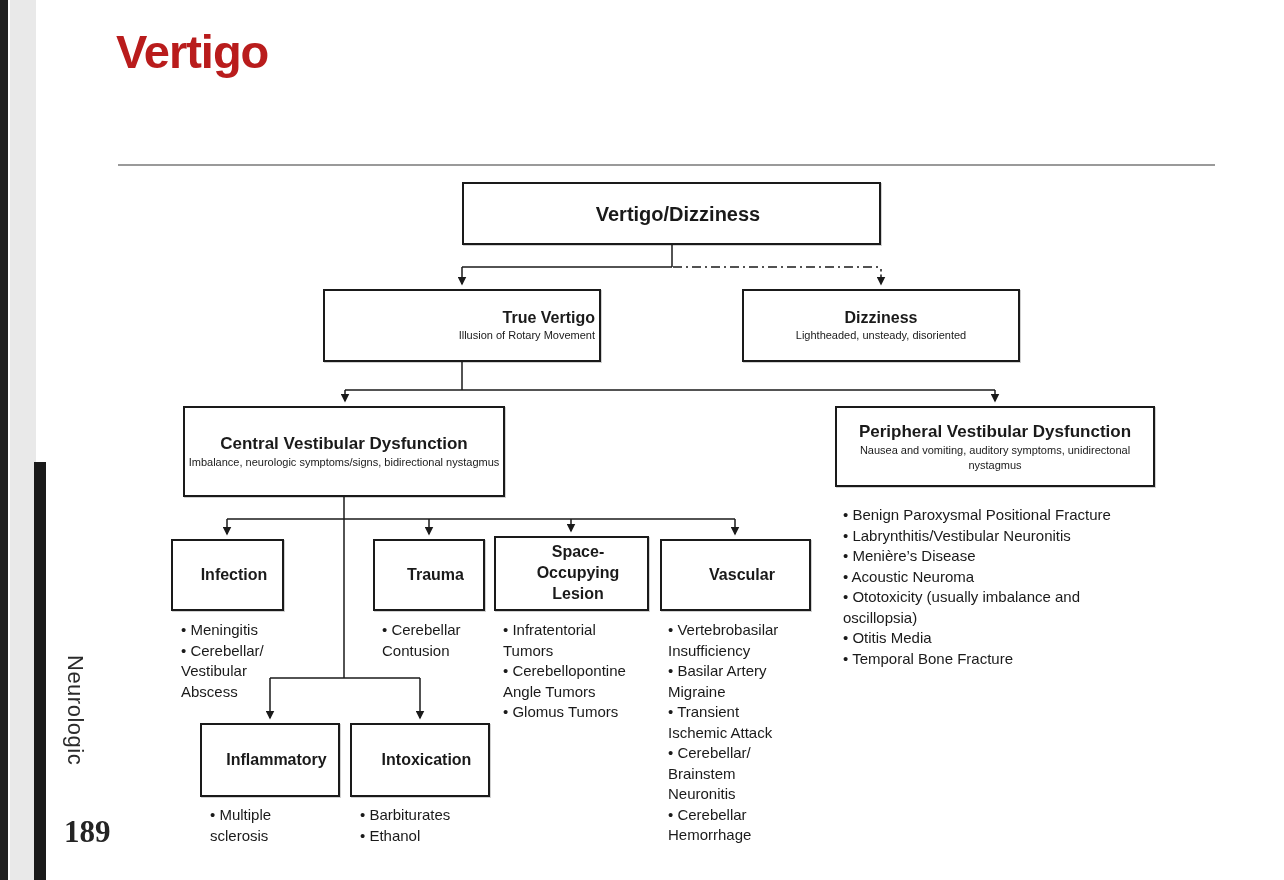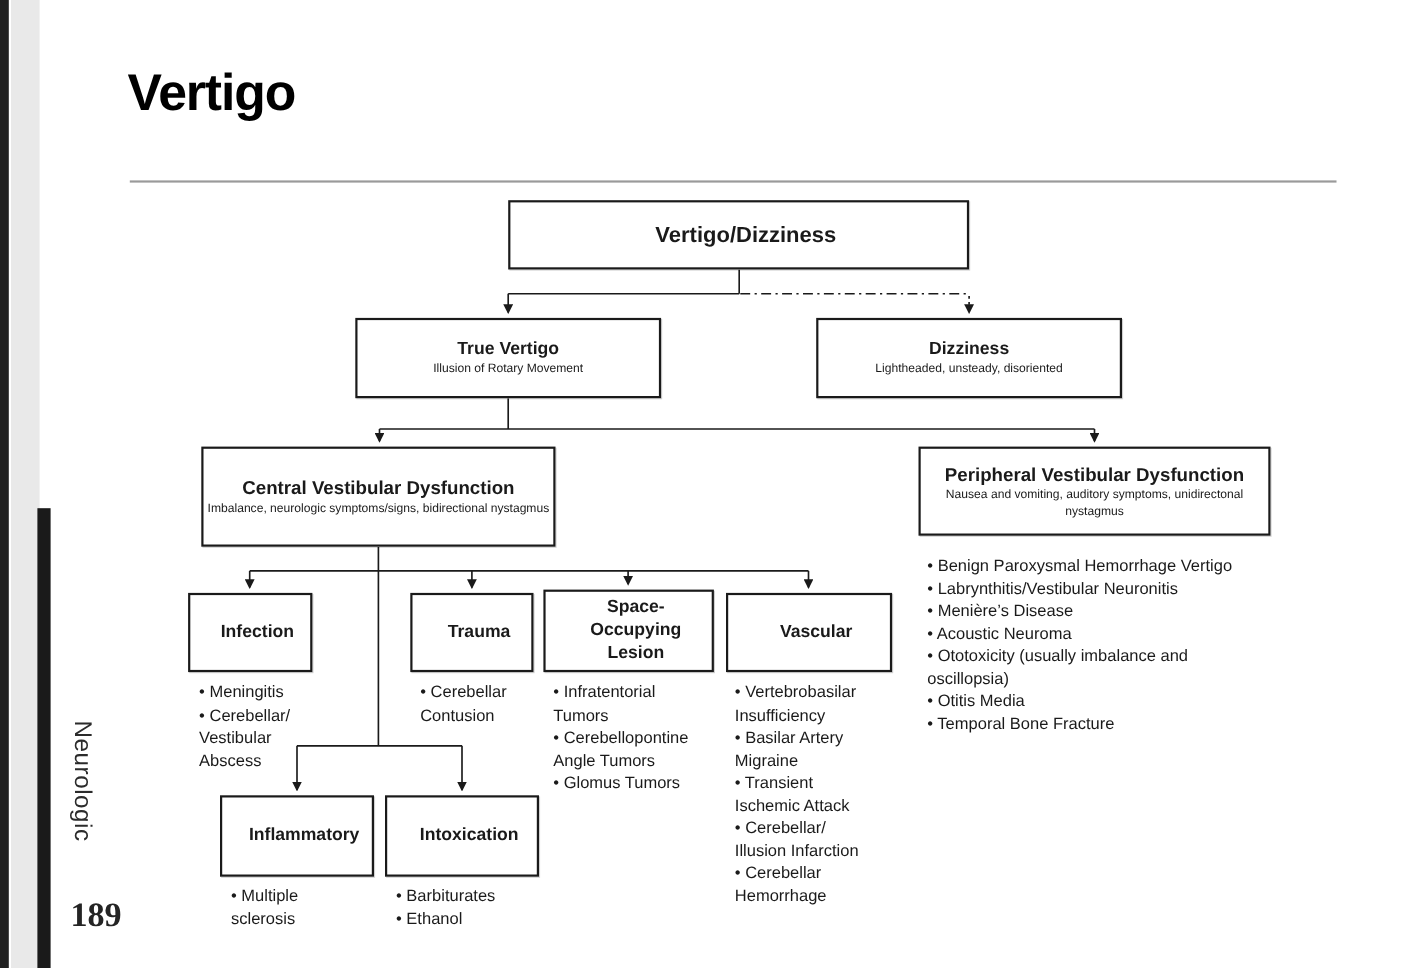--- a/index.html
+++ b/index.html
@@ -6,38 +6,38 @@
   .page{position:relative;width:1284px;height:880px;background:#fff;overflow:hidden;
         font-family:"Liberation Sans","DejaVu Sans",sans-serif;color:#1a1a1a;}
 
   
   .edge-dark{position:absolute;left:0;top:0;width:8px;height:880px;background:#212121;}
   .edge-gray{position:absolute;left:10px;top:0;width:26px;height:880px;background:#e9e9e9;}
   .tab-black{position:absolute;left:34px;top:462px;width:12px;height:418px;background:#1a1a1a;}
 
   
   .page-title{position:absolute;left:116px;top:24px;font-size:47px;font-weight:800;
-              letter-spacing:-1px;color:#000000;margin-top:32px;}
+              letter-spacing:-1px;color:#b91c1c;}
   .rule{position:absolute;left:118px;top:164px;width:1097px;height:2px;background:#9a9a9a;}
 
   
   .spine-label{position:absolute;left:58px;top:655px;height:150px;width:30px;
                writing-mode:vertical-rl;font-size:22px;color:#2b2b2b;letter-spacing:0.5px;}
   .page-number{position:absolute;left:64px;top:814px;font-family:"Liberation Serif","DejaVu Serif",serif;
                font-weight:700;font-size:31px;color:#242424;}
 
   
   .node{position:absolute;background:#fff;border:2px solid #1a1a1a;box-sizing:border-box;
         display:flex;flex-direction:column;justify-content:center;align-items:center;
         text-align:center;box-shadow:1px 1px 0 rgba(0,0,0,0.18);padding-left:13px;}
   .node .t{font-weight:700;font-size:16px;line-height:1.3;}
   .node .s{font-size:11px;line-height:1.35;}
   .n-root{left:462px;top:182px;width:419px;height:63px;}
   .n-root .t{font-size:20px;}
-  .n-truevertigo{left:323px;top:289px;width:278px;height:73px;padding:15px 4px;}
+  .n-truevertigo{left:323px;top:289px;width:278px;height:73px;padding:15px 4px;align-items:flex-end;}
   .n-dizziness{left:742px;top:289px;width:278px;height:73px;padding:0 4px;}
   .n-central{left:183px;top:406px;width:322px;height:91px;padding:0 2px;}
   .n-central .t,.n-peripheral .t{font-size:17px;}
   .n-peripheral{left:835px;top:406px;width:320px;height:81px;padding:0 5px;}
   .n-infection{left:171px;top:539px;width:113px;height:72px;}
   .n-trauma{left:373px;top:539px;width:112px;height:72px;}
   .n-space{left:494px;top:536px;width:155px;height:75px;}
   .n-space .t{max-width:96px;}
   .n-vascular{left:660px;top:539px;width:151px;height:72px;}
   .n-inflammatory{left:200px;top:723px;width:140px;height:74px;}
@@ -145,21 +145,21 @@
 
   <div class="node n-inflammatory">
     <span class="t">Inflammatory</span>
   </div>
 
   <div class="node n-intoxication">
     <span class="t">Intoxication</span>
   </div>
 
   <div class="blist l-peripheral">
-      <div class="li">• Benign Paroxysmal Hemorrhage Vertigo</div>
+      <div class="li">• Benign Paroxysmal Positional Fracture</div>
       <div class="li">• Labrynthitis/Vestibular Neuronitis</div>
       <div class="li">• Menière’s Disease</div>
       <div class="li">• Acoustic Neuroma</div>
       <div class="li">• Ototoxicity (usually imbalance and oscillopsia)</div>
       <div class="li">• Otitis Media</div>
       <div class="li">• Temporal Bone Fracture</div>
     </div>
   <div class="blist l-infection">
       <div class="li">• Meningitis</div>
       <div class="li">• Cerebellar/​Vestibular Abscess</div>
@@ -169,21 +169,21 @@
     </div>
   <div class="blist l-space">
       <div class="li">• Infratentorial Tumors</div>
       <div class="li">• Cerebellopontine Angle Tumors</div>
       <div class="li">• Glomus Tumors</div>
     </div>
   <div class="blist l-vascular">
       <div class="li">• Vertebrobasilar Insufficiency</div>
       <div class="li">• Basilar Artery Migraine</div>
       <div class="li">• Transient Ischemic Attack</div>
-      <div class="li">• Cerebellar/​Illusion Infarction</div>
+      <div class="li">• Cerebellar/​Brainstem Neuronitis</div>
       <div class="li">• Cerebellar Hemorrhage</div>
     </div>
   <div class="blist l-inflammatory">
       <div class="li">• Multiple sclerosis</div>
     </div>
   <div class="blist l-intoxication">
       <div class="li">• Barbiturates</div>
       <div class="li">• Ethanol</div>
     </div>
 

